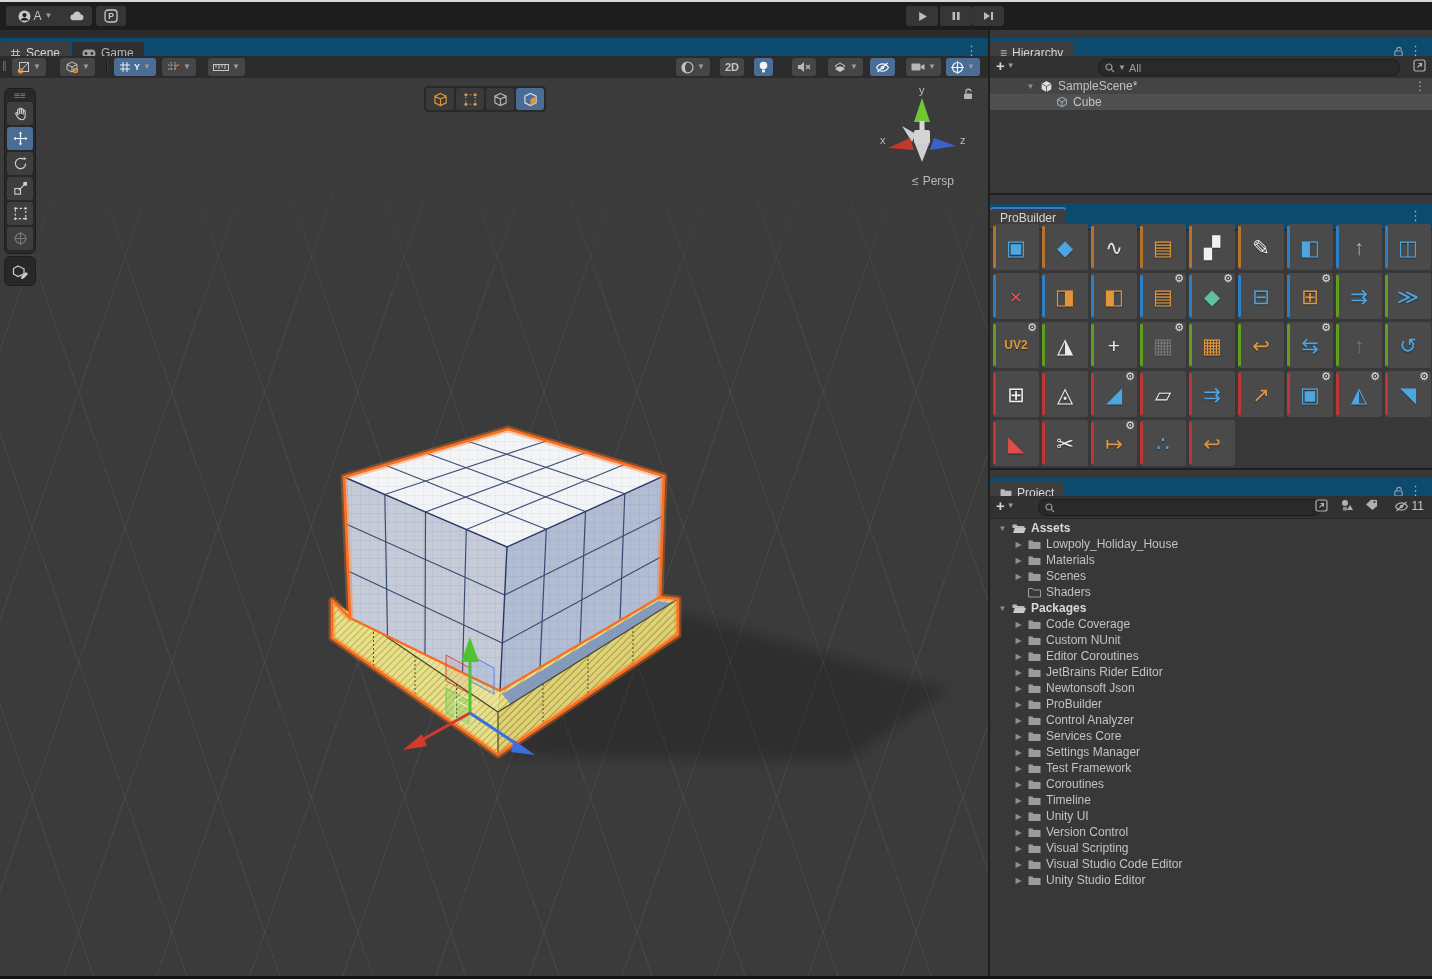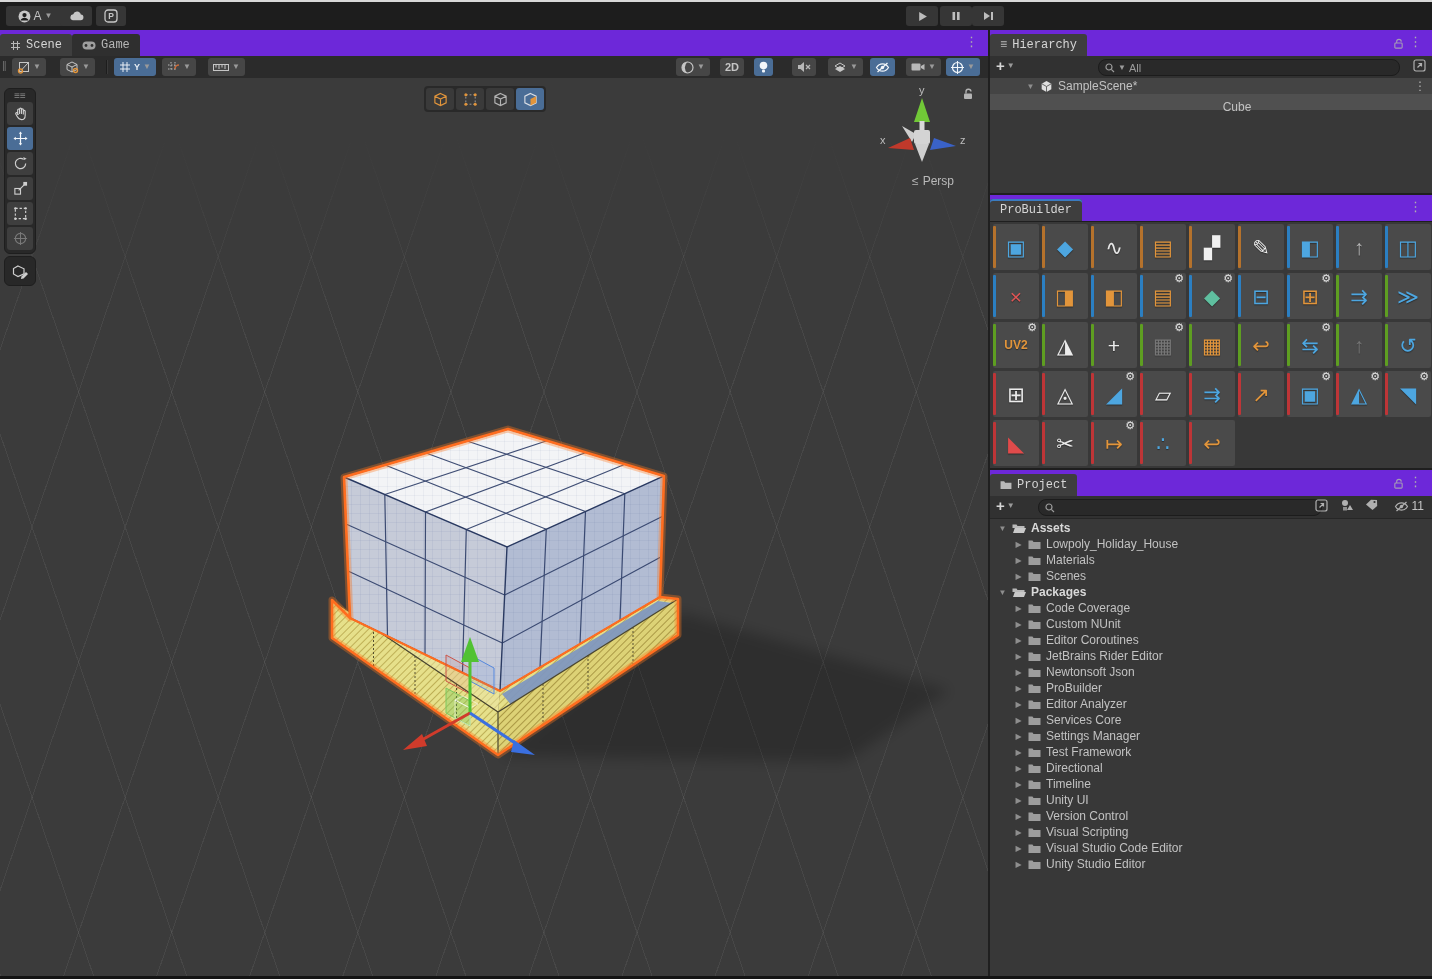--- a/index.html
+++ b/index.html
@@ -6,21 +6,21 @@
   #app{position:relative;width:1432px;height:979px;background:#383838;overflow:hidden;
        font-family:"Liberation Sans",sans-serif;font-size:12px;color:#c8c8c8;
        -webkit-font-smoothing:antialiased;user-select:none;}
   
   #topstrip{position:absolute;left:0;top:0;width:100%;height:2px;background:#d8d8d8;}
   #main-toolbar{position:absolute;left:0;top:2px;width:100%;height:28px;background:#1d1d1d;border-bottom:1px solid #0f0f0f;}
   .tbtn{position:absolute;top:4px;height:20px;background:#363636;border-radius:3px;display:flex;align-items:center;justify-content:center;gap:3px;padding:0 6px;color:#c2c2c2;}
   .tbtn svg{display:block;}
   .caret{font-size:8px;color:#9a9a9a;line-height:1;}
   
-  .tabbar{position:absolute;left:0;top:0;width:100%;height:26px;background:#6d28d9;border-bottom:1px solid #1f1f1f;font-family:Liberation Mono, monospace;}
+  .tabbar{position:absolute;left:0;top:8px;width:100%;height:26px;background:#0c4a6e;border-bottom:1px solid #1f1f1f;}
   .tab{position:absolute;bottom:0;height:22px;display:flex;align-items:center;gap:5px;padding:0 10px;border-radius:3px 3px 0 0;color:#b6b6b6;}
   .tab.active{background:#3e3e3e;color:#d6d6d6;}
   .tab.bluetop{box-shadow:inset 0 2px 0 #3a7bbf;}
   .kebab{color:#b0b0b0;font-size:13px;line-height:1;}
   .lockicon{opacity:.85}
   
   #scene-panel{position:absolute;left:0;top:30px;width:988px;height:946px;background:#2b2b2b;}
   #scene-toolbar{position:absolute;left:0;top:26px;width:100%;height:22px;background:#2b2b2b;border-bottom:1px solid #202020;}
   .sbtn{position:absolute;top:2px;height:18px;background:#464646;border-radius:3px;display:flex;align-items:center;gap:3px;padding:0 5px;color:#c6c6c6;font-size:11px;}
   .sbtn.blue{background:#4a6d96;color:#e8eef5;}
@@ -60,21 +60,21 @@
   .searchbox{position:absolute;top:3px;height:15px;background:#292929;border:1px solid #1c1c1c;border-radius:8px;display:flex;align-items:center;gap:3px;padding:0 6px;color:#9b9b9b;font-size:11px;}
   .tabtitle-icon{color:#b9b9b9;font-size:12px;}
   .ticonbtn{position:absolute;top:3px;display:flex;align-items:center;justify-content:center;}
   
   .rows{position:absolute;left:0;width:100%;}
   .trow{height:16px;display:flex;align-items:center;gap:3px;white-space:nowrap;color:#c2c2c2;position:relative;}
   .trow .tri{width:13px;text-align:center;font-size:8px;color:#8e8e8e;flex:none;}
   .trow .lbl{padding-left:2px;}
   .trow.bold .lbl{font-weight:bold;color:#d9d9d9;}
   .trow.foc{background:#444444;}
-  .trow.sel{background:#505050;flex-direction:column;}
+  .trow.sel{background:#505050;}
   .rowkebab{position:absolute;right:6px;color:#b0b0b0;font-size:12px;}
   
   #pb-grid{position:absolute;left:3px;top:29px;display:grid;grid-template-columns:repeat(9,46px);grid-auto-rows:46px;gap:3px;}
   .pbtile{position:relative;background:#4a4a4a;border-radius:2px;display:flex;align-items:center;justify-content:center;}
   .pbtile::before{content:"";position:absolute;left:0;top:2px;bottom:2px;width:3px;border-radius:1px;}
   .pbtile.cat-o::before{background:#b5722c;}
   .pbtile.cat-b::before{background:#2b7fc2;}
   .pbtile.cat-g::before{background:#5e9e21;}
   .pbtile.cat-r::before{background:#be3537;}
   .pbglyph{font-size:21px;line-height:1;text-shadow:0 1px 1px rgba(0,0,0,.4);}
@@ -698,20 +698,27 @@
           </svg>
           <span class="lbl">Materials</span>
         </div>
         <div class="trow" style="padding-left: 22px;">
           <span class="tri">▶</span>
           <svg width="13" height="11" viewBox="0 0 13 11">
             <path d="M0.5 1.5h4l1 1.5h7v7H.5z" fill="#9d9d9d"></path>
           </svg>
           <span class="lbl">Scenes</span>
         </div>
+        <div class="trow" style="padding-left: 22px;">
+          <span class="tri"></span>
+          <svg width="13" height="11" viewBox="0 0 13 11">
+            <path d="M0.5 1.5h4l1 1.5h7v7H.5z" fill="none" stroke="#9d9d9d"></path>
+          </svg>
+          <span class="lbl">Shaders</span>
+        </div>
         <div class="trow bold" style="padding-left: 6px;">
           <span class="tri">▼</span>
           <svg width="14" height="11" viewBox="0 0 14 11">
             <path d="M0.5 1.5h4l1 1.5h7v2H.5z" fill="#b9b9b9"></path>
             <path d="M1 10l1.8-5H14l-2 5z" fill="#c9c9c9"></path>
           </svg>
           <span class="lbl">Packages</span>
         </div>
         <div class="trow" style="padding-left: 22px;">
           <span class="tri">▶</span>
@@ -753,21 +760,21 @@
           <svg width="13" height="11" viewBox="0 0 13 11">
             <path d="M0.5 1.5h4l1 1.5h7v7H.5z" fill="#9d9d9d"></path>
           </svg>
           <span class="lbl">ProBuilder</span>
         </div>
         <div class="trow" style="padding-left: 22px;">
           <span class="tri">▶</span>
           <svg width="13" height="11" viewBox="0 0 13 11">
             <path d="M0.5 1.5h4l1 1.5h7v7H.5z" fill="#9d9d9d"></path>
           </svg>
-          <span class="lbl">Editor Analyzer</span>
+          <span class="lbl">Control Analyzer</span>
         </div>
         <div class="trow" style="padding-left: 22px;">
           <span class="tri">▶</span>
           <svg width="13" height="11" viewBox="0 0 13 11">
             <path d="M0.5 1.5h4l1 1.5h7v7H.5z" fill="#9d9d9d"></path>
           </svg>
           <span class="lbl">Services Core</span>
         </div>
         <div class="trow" style="padding-left: 22px;">
           <span class="tri">▶</span>
@@ -781,21 +788,21 @@
           <svg width="13" height="11" viewBox="0 0 13 11">
             <path d="M0.5 1.5h4l1 1.5h7v7H.5z" fill="#9d9d9d"></path>
           </svg>
           <span class="lbl">Test Framework</span>
         </div>
         <div class="trow" style="padding-left: 22px;">
           <span class="tri">▶</span>
           <svg width="13" height="11" viewBox="0 0 13 11">
             <path d="M0.5 1.5h4l1 1.5h7v7H.5z" fill="#9d9d9d"></path>
           </svg>
-          <span class="lbl">Directional</span>
+          <span class="lbl">Coroutines</span>
         </div>
         <div class="trow" style="padding-left: 22px;">
           <span class="tri">▶</span>
           <svg width="13" height="11" viewBox="0 0 13 11">
             <path d="M0.5 1.5h4l1 1.5h7v7H.5z" fill="#9d9d9d"></path>
           </svg>
           <span class="lbl">Timeline</span>
         </div>
         <div class="trow" style="padding-left: 22px;">
           <span class="tri">▶</span>

